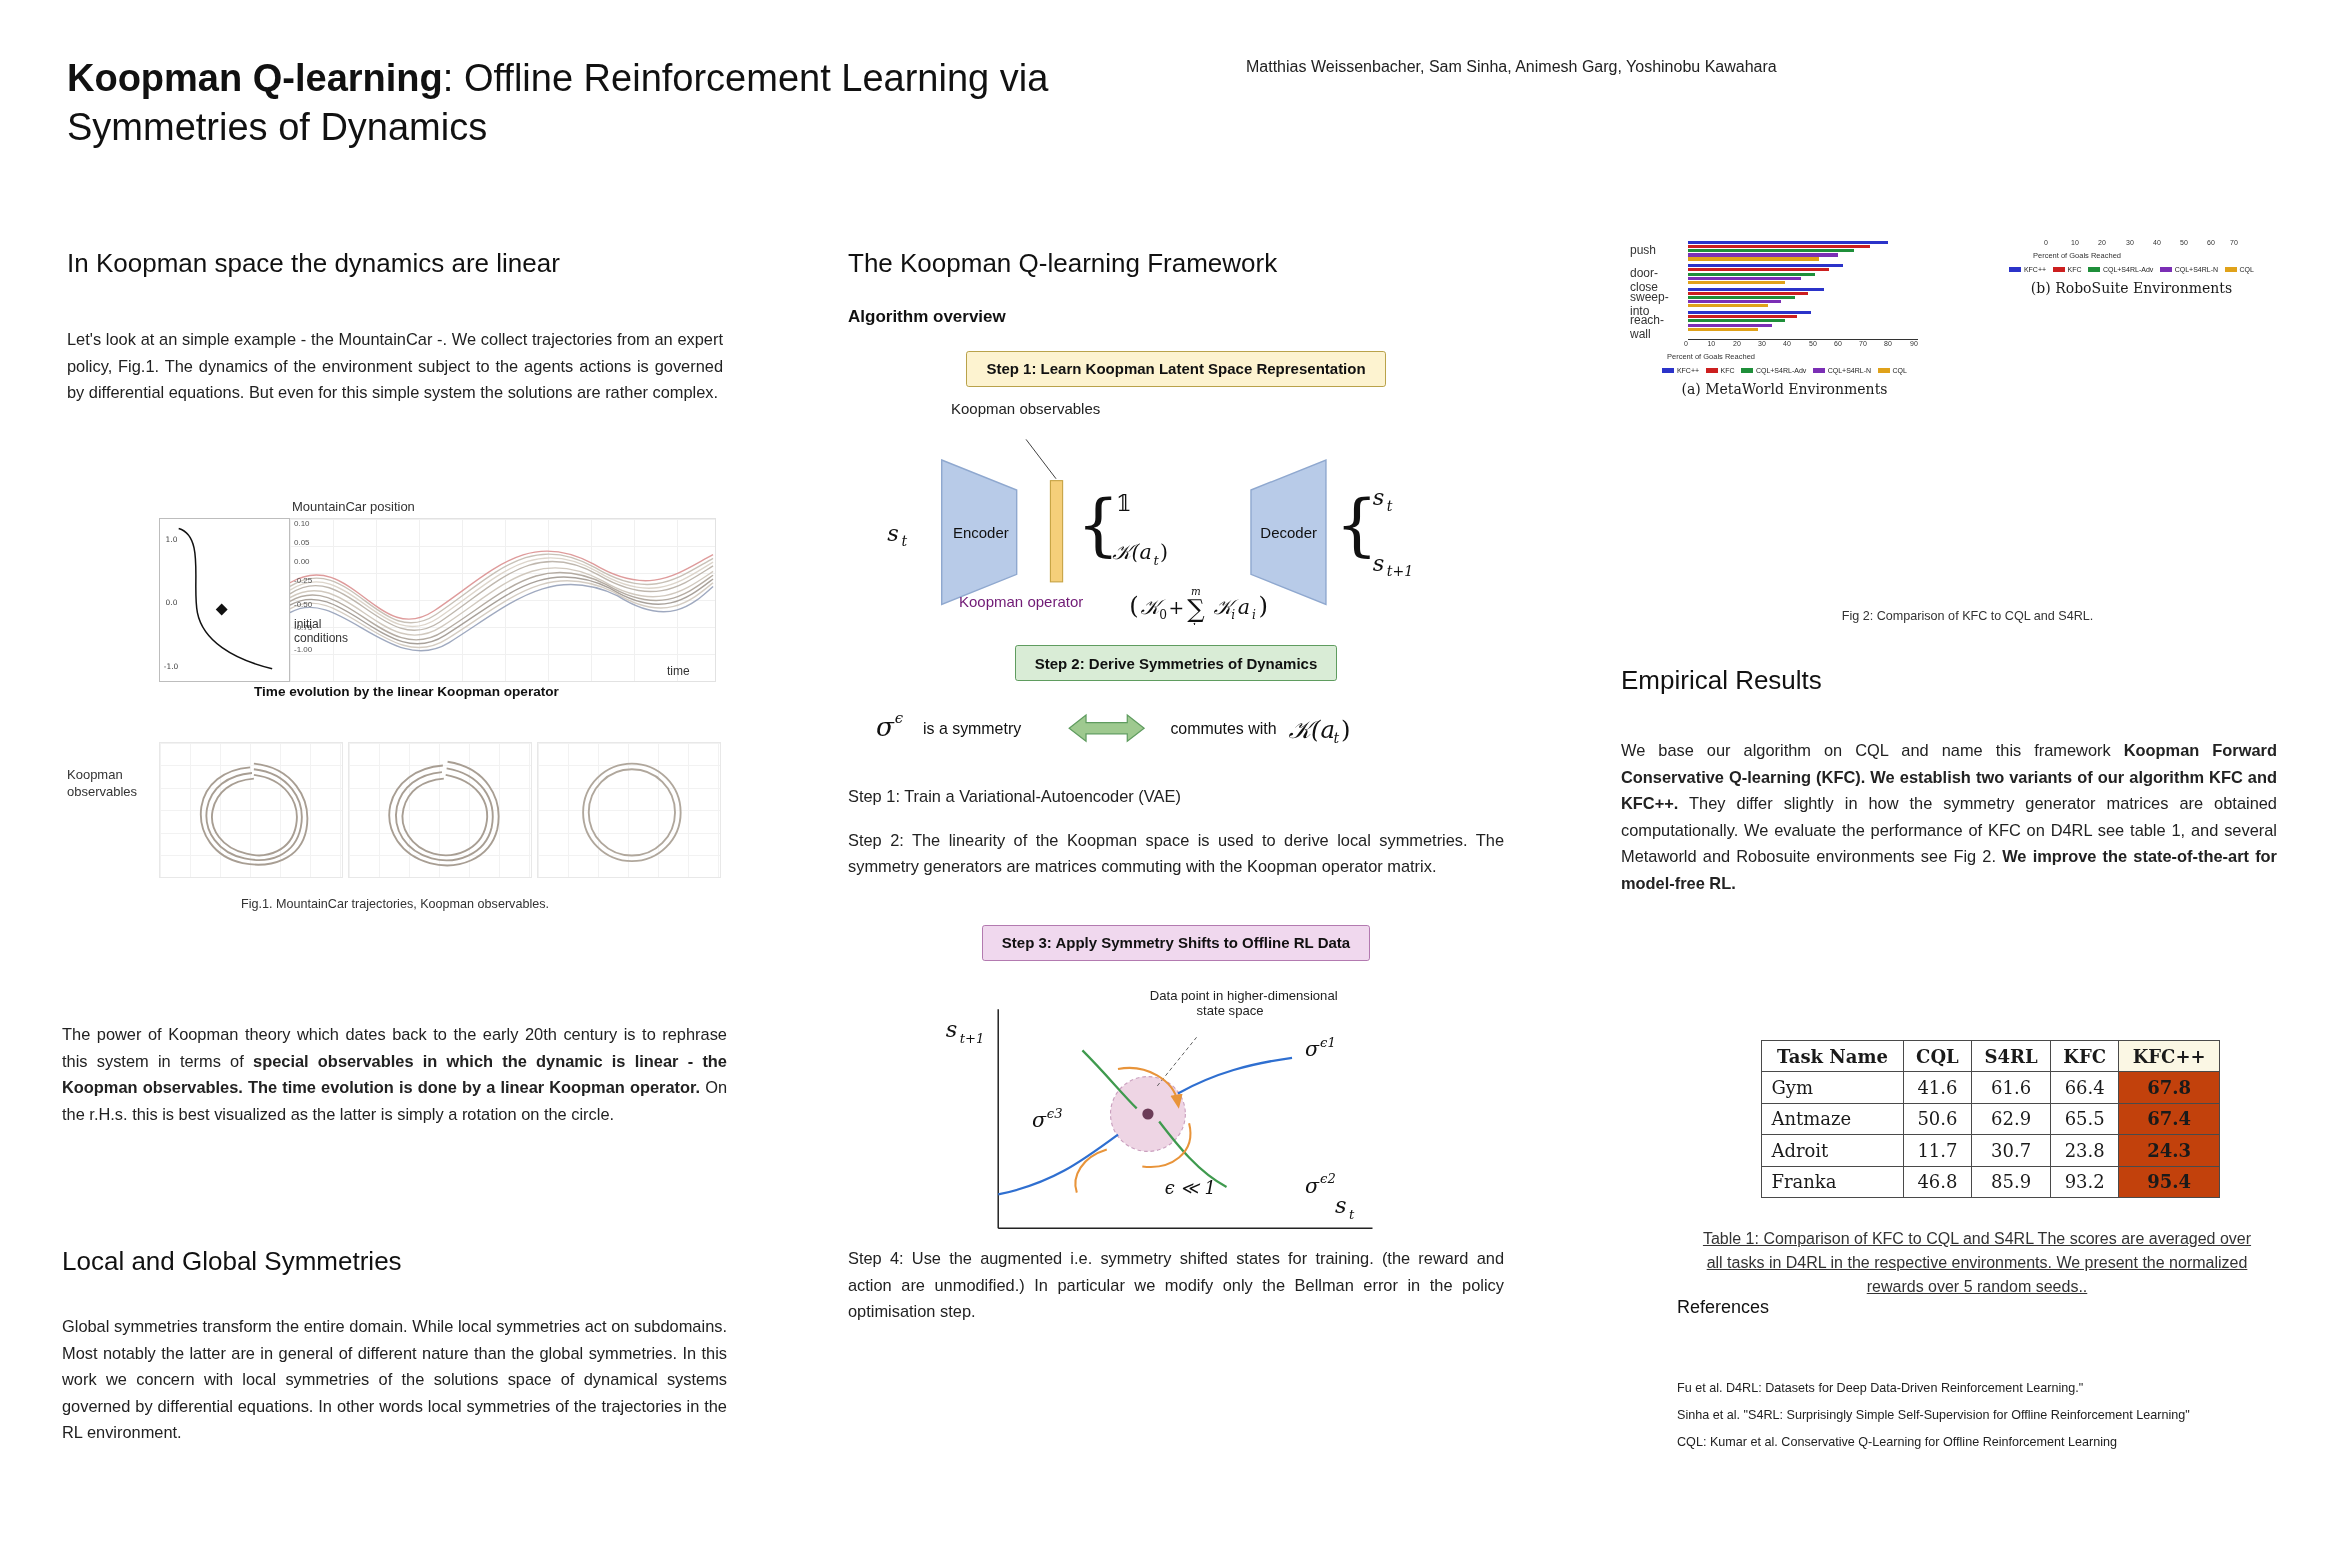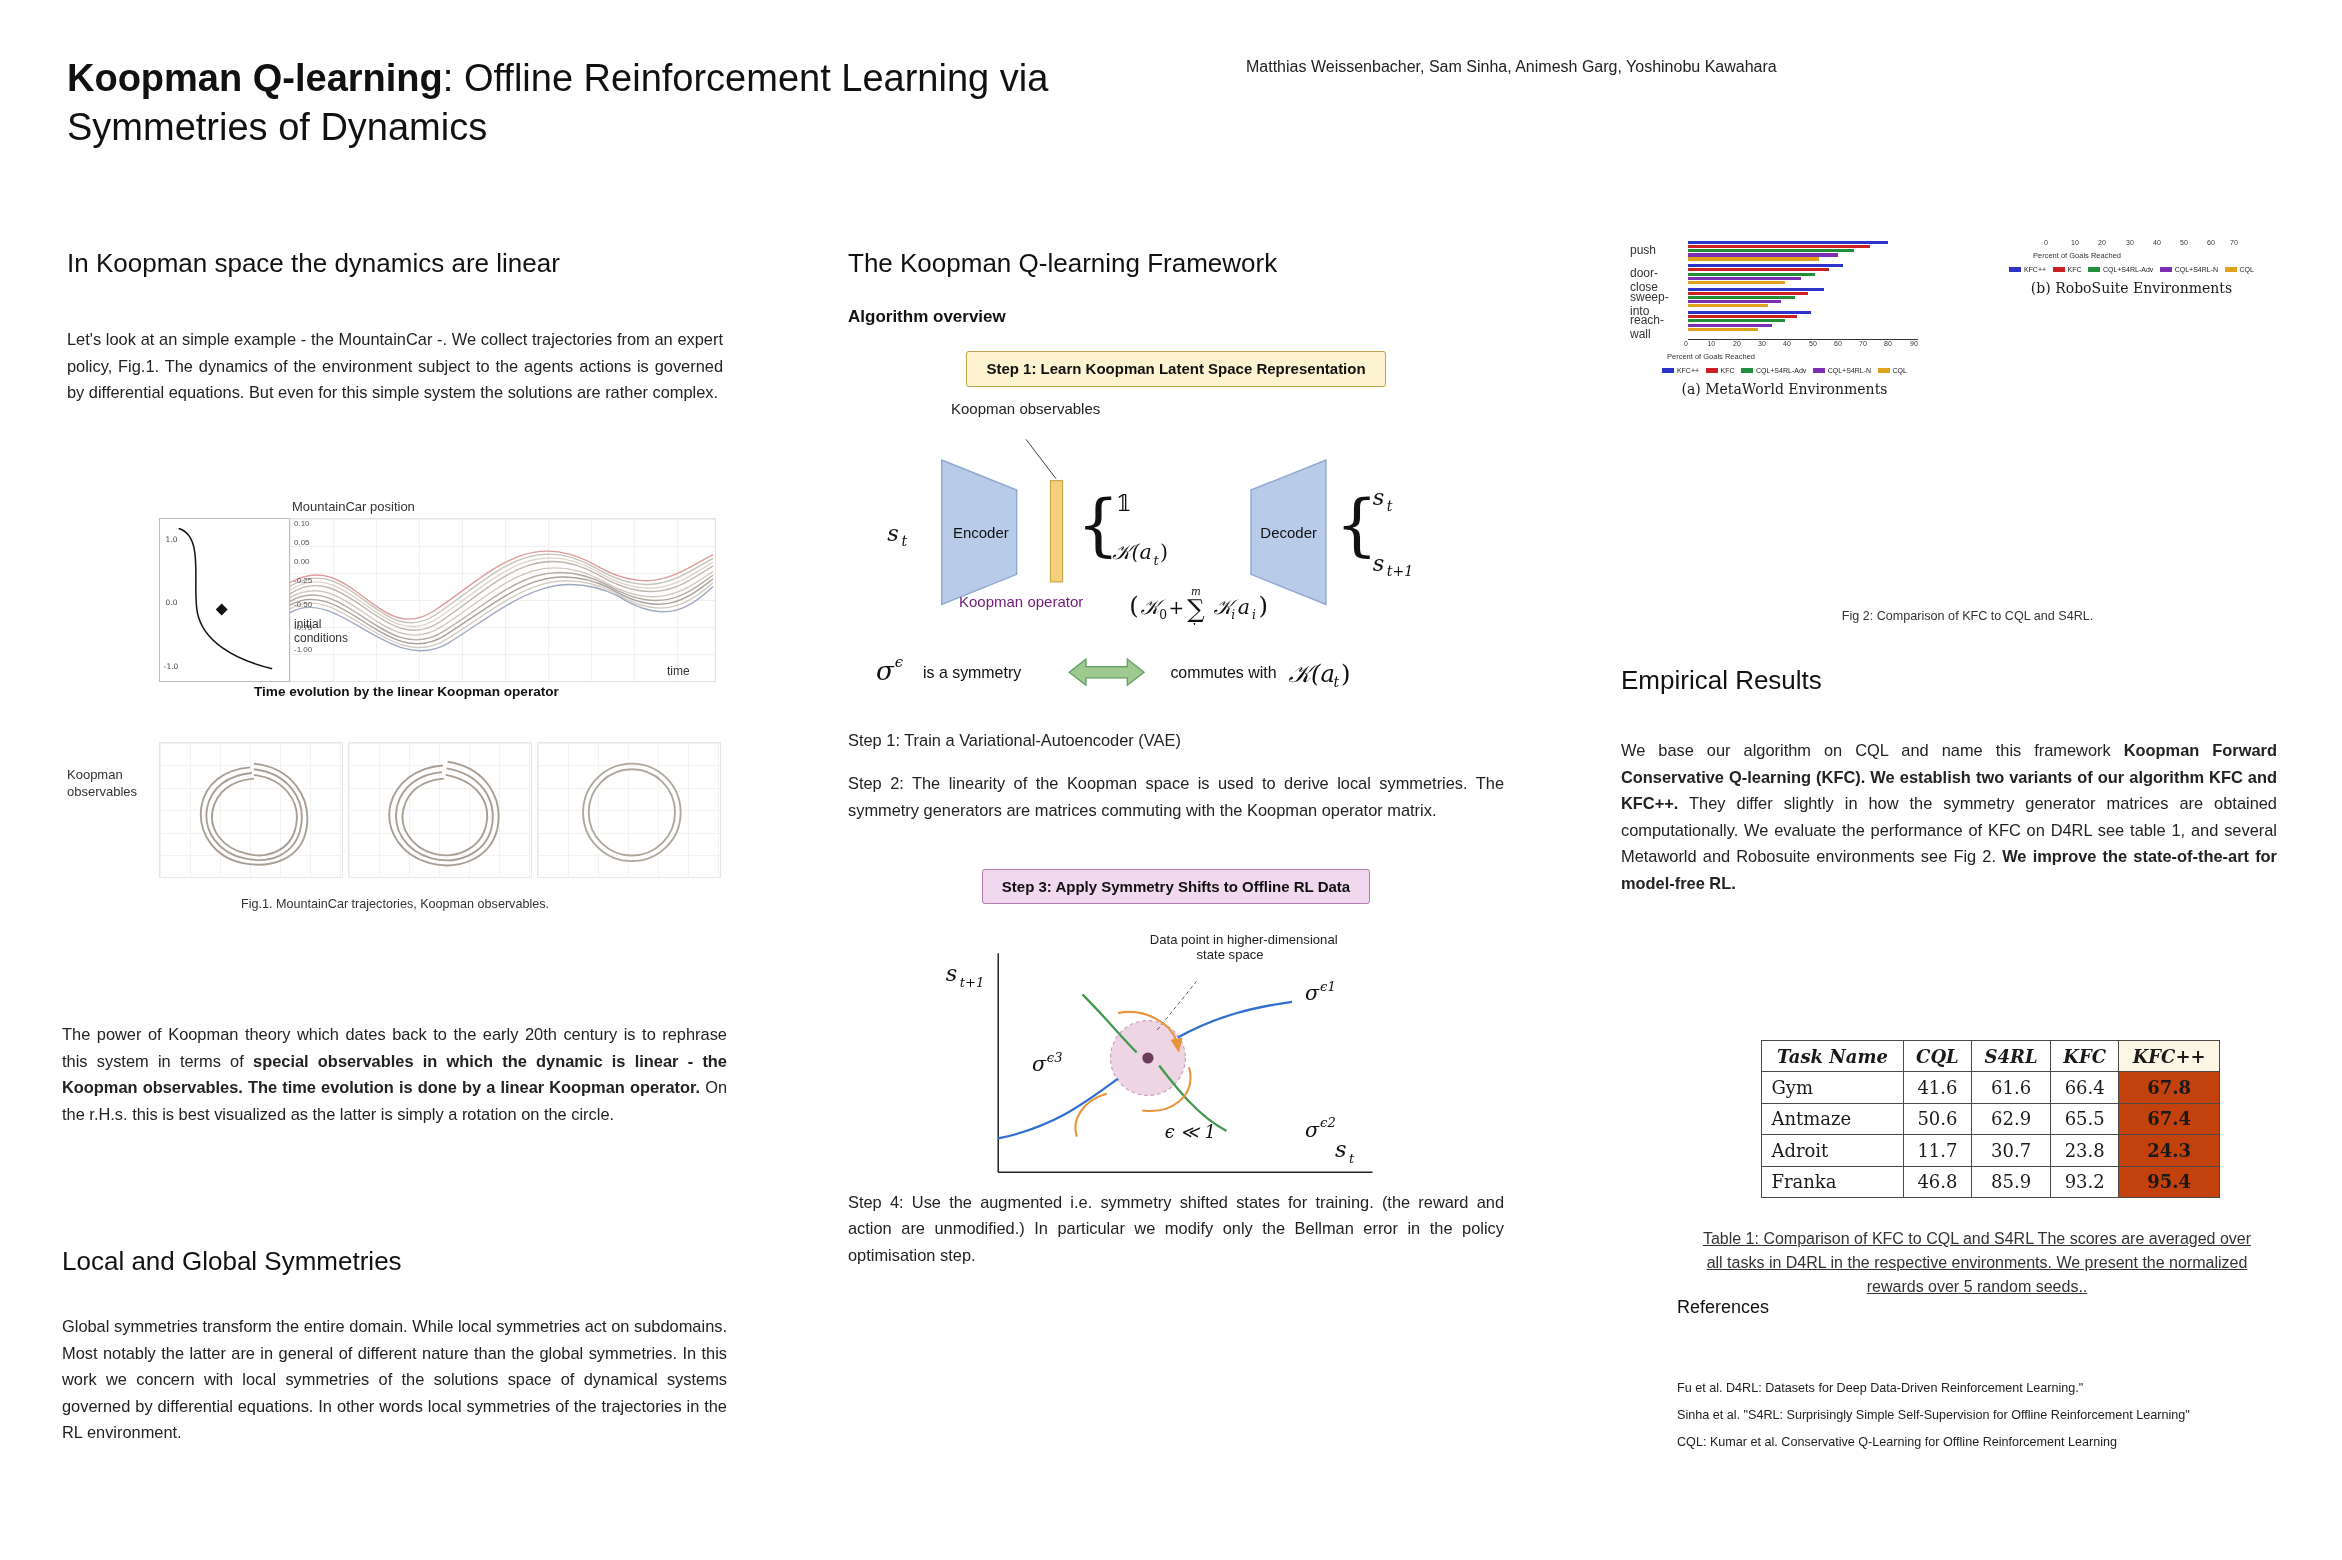--- a/index.html
+++ b/index.html
@@ -128,21 +128,21 @@
 
   
   .tablewrap { position: absolute; left: 1761px; top: 1040px; width: 487px; }
   table.results {
     border-collapse: collapse; width: 459px; font-family: "DejaVu Serif", serif;
     font-size: 18px; background: #fff;
   }
   table.results th, table.results td {
     border: 0.9px solid #4a4a4a; padding: 4.7px 9.4px; text-align: center;
   }
-  table.results th { font-weight: 700; font-style: italic; }
+  table.results th { font-weight: 700; }
   table.results td.name { text-align: left; }
   table.results .hl { background: #c2410c; font-weight: 700; }
   table.results th.hl { background: #fbf7e4; }
 
   .refs-title { position: absolute; left: 1677px; top: 1297px; font-size: 18px; color: #111; }
   .refs { position: absolute; left: 1677px; top: 1379px; width: 618px; font-size: 12.6px; line-height: 1.55; color: #222; }
   .refs div { margin-bottom: 7.5px; }
 
   .fig2cap { position: absolute; left: 1677px; top: 609px; width: 581px; font-size: 12.6px; color: #333; text-align: center;}
   .tabcap { position: absolute; left: 1696px; top: 1227px; width: 562px; font-size: 16px; color: #333; text-align: center; line-height: 1.5; text-decoration: underline;}
@@ -291,20 +291,23 @@
         <text x="409" y="234" font-size="13" fill="#111" font-family="DejaVu Serif" font-style="italic">i</text>
         <text x="416" y="228" font-size="22" fill="#111" font-family="DejaVu Serif" font-style="italic">a</text>
         <text x="431" y="234" font-size="13" fill="#111" font-family="DejaVu Serif" font-style="italic">i</text>
         <text x="438" y="228" font-size="26" fill="#111" font-family="DejaVu Serif">)</text>
 
         <line x1="190" y1="42" x2="222" y2="84" stroke="#333" stroke-width="1"></line>
       </svg>
       <div class="kop-label" style="left:111px; top:193px;">Koopman operator</div>
     </div>
 
+    <div style="text-align:center; margin-top:20.6px;">
+      <span class="stepbox green">Step 2: Derive Symmetries of Dynamics</span>
+    </div>
 
     <div class="sym">
       <svg width="656" height="66" viewBox="0 0 700 70">
         <text x="30" y="40" font-size="28" fill="#111" font-family="DejaVu Serif" font-style="italic">σ</text>
         <text x="50" y="26" font-size="16" fill="#111" font-family="DejaVu Serif" font-style="italic">ϵ</text>
         <text x="80" y="38" font-size="17" fill="#111" font-family="Liberation Sans">is a symmetry</text>
         <polygon points="236,32 254,18 254,26 298,26 298,18 316,32 298,46 298,38 254,38 254,46" fill="#9ec98f" stroke="#5f9c5f" stroke-width="1.3"></polygon>
         <text x="344" y="38" font-size="17" fill="#111" font-family="Liberation Sans">commutes with</text>
         <text x="470" y="42" font-size="26" fill="#111" font-family="DejaVu Serif" font-style="italic">𝒦(a</text>
         <text x="518" y="48" font-size="15" fill="#111" font-family="DejaVu Serif" font-style="italic">t</text>

